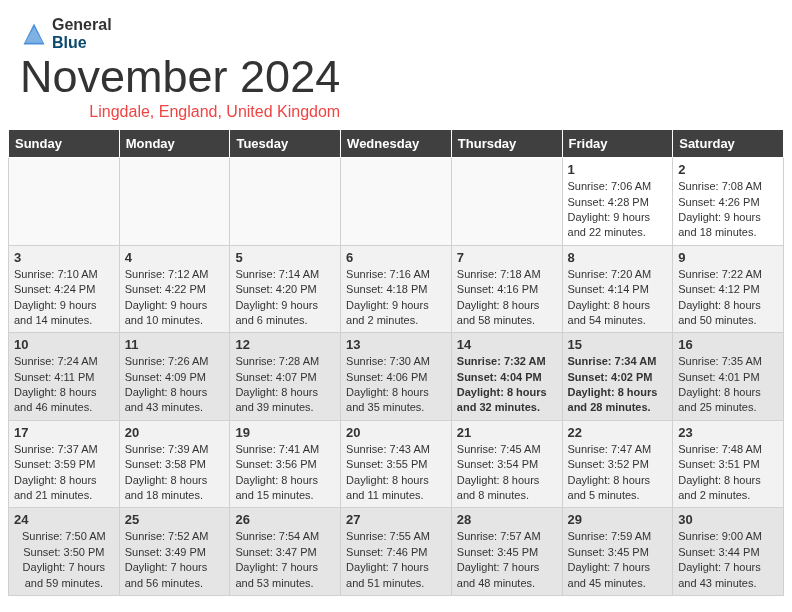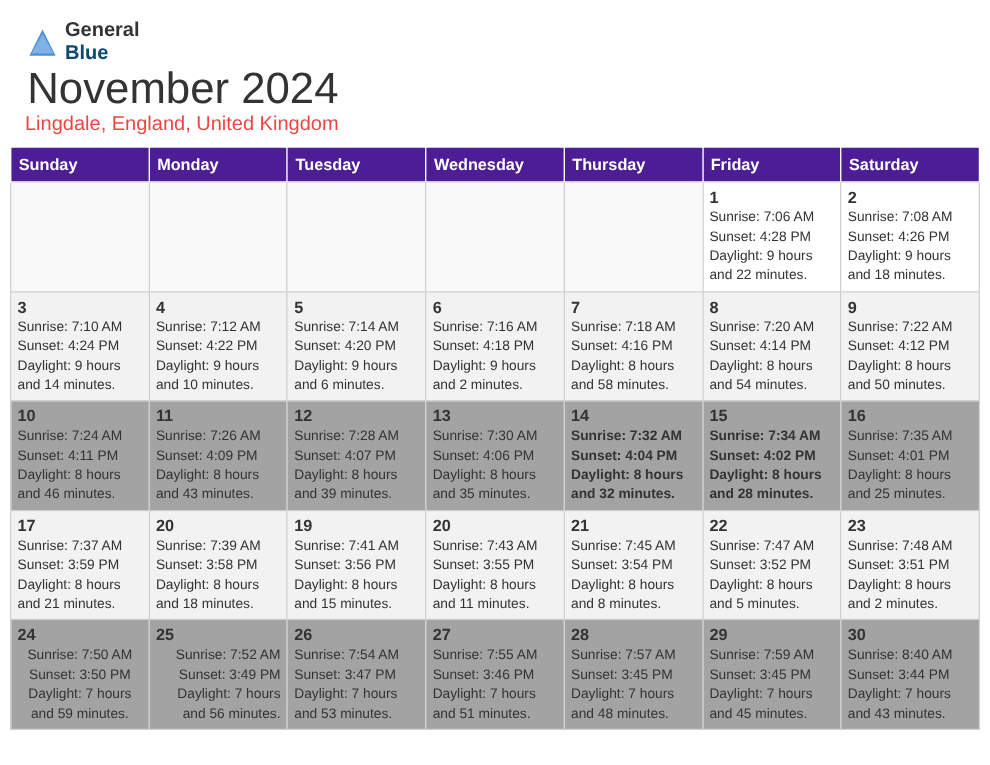--- a/index.html
+++ b/index.html
@@ -5,44 +5,44 @@
     * { box-sizing: border-box; margin: 0; padding: 0; }
     body { font-family: Arial, sans-serif; background: #fff; width: 792px; min-height: 612px; }
     
     .header { display: flex; justify-content: space-between; align-items: flex-start; padding: 16px 20px 8px 20px; flex-direction: column; }
     .logo-text { display: flex; flex-direction: column; line-height: 1.1; }
     .logo-general { font-size: 16px; font-weight: bold; color: #333; }
     .logo-blue { font-size: 16px; font-weight: bold; color: #0c4a6e; }
     .logo-icon { width: 28px; height: 28px; margin-right: 4px; }
     
     .title-block { text-align: right; }
-    .month-title { font-size: 35px; font-weight: normal; color: #333; }
+    .month-title { font-size: 45px; font-weight: normal; color: #333; }
     .location { font-size: 16px; color: #ef4444; }
     
     .calendar { width: 100%; border-collapse: collapse; margin: 0 8px; width: calc(100% - 16px); margin-left: 8px; }
     
     .calendar th {
-      background: #4c1d95;
+      background: #404040;
       color: #fff;
       text-align: left;
       padding: 6px 6px;
       font-size: 13px;
       border: 1px solid #fff;
     }
     
     .calendar td {
       border: 1px solid #d0d0d0;
       vertical-align: top;
       padding: 4px 5px;
       font-size: 11px;
       color: #333;
       width: calc(100% / 7);
       min-height: 80px;
       height: 80px;
-      background: #a3a3a3;
+      background: #e5e5e5;
     }
     
     .calendar tr:nth-child(even) td { background: #f2f2f2; }
     .calendar tr:first-child td { background: #fff; }
     
     .day-num { font-size: 13px; font-weight: bold; display: block; margin-bottom: 2px; }
     .day-info { font-size: 11px; line-height: 1.4; color: #333; }
     
     .empty { background: #f9f9f9 !important; }
     
@@ -259,56 +259,56 @@
         <tr>
           <td>
             <span class="day-num">24</span>
             <div class="day-info" style="white-space: pre-line; text-align: center;">Sunrise: 7:50 AM
 Sunset: 3:50 PM
 Daylight: 7 hours
 and 59 minutes.</div>
           </td>
           <td>
             <span class="day-num">25</span>
-            <div class="day-info" style="white-space: pre-line; text-align: right;">Sunrise: 7:52 AM
+            <div class="day-info" style="white-space: pre-line;">Sunrise: 7:52 AM
 Sunset: 3:49 PM
 Daylight: 7 hours
 and 56 minutes.</div>
           </td>
           <td>
             <span class="day-num">26</span>
             <div class="day-info" style="white-space: pre-line;">Sunrise: 7:54 AM
 Sunset: 3:47 PM
 Daylight: 7 hours
 and 53 minutes.</div>
           </td>
           <td>
             <span class="day-num">27</span>
             <div class="day-info" style="white-space: pre-line;">Sunrise: 7:55 AM
-Sunset: 3:46 PM
+Sunset: 7:46 PM
 Daylight: 7 hours
 and 51 minutes.</div>
           </td>
           <td>
             <span class="day-num">28</span>
             <div class="day-info" style="white-space: pre-line;">Sunrise: 7:57 AM
 Sunset: 3:45 PM
 Daylight: 7 hours
 and 48 minutes.</div>
           </td>
           <td>
             <span class="day-num">29</span>
             <div class="day-info" style="white-space: pre-line;">Sunrise: 7:59 AM
 Sunset: 3:45 PM
 Daylight: 7 hours
 and 45 minutes.</div>
           </td>
           <td>
             <span class="day-num">30</span>
-            <div class="day-info" style="white-space: pre-line;">Sunrise: 8:40 AM
+            <div class="day-info" style="white-space: pre-line;">Sunrise: 9:00 AM
 Sunset: 3:44 PM
 Daylight: 7 hours
 and 43 minutes.</div>
           </td>
         </tr>
       </tbody>
   </table>
 </div>
 
 </body></html>

